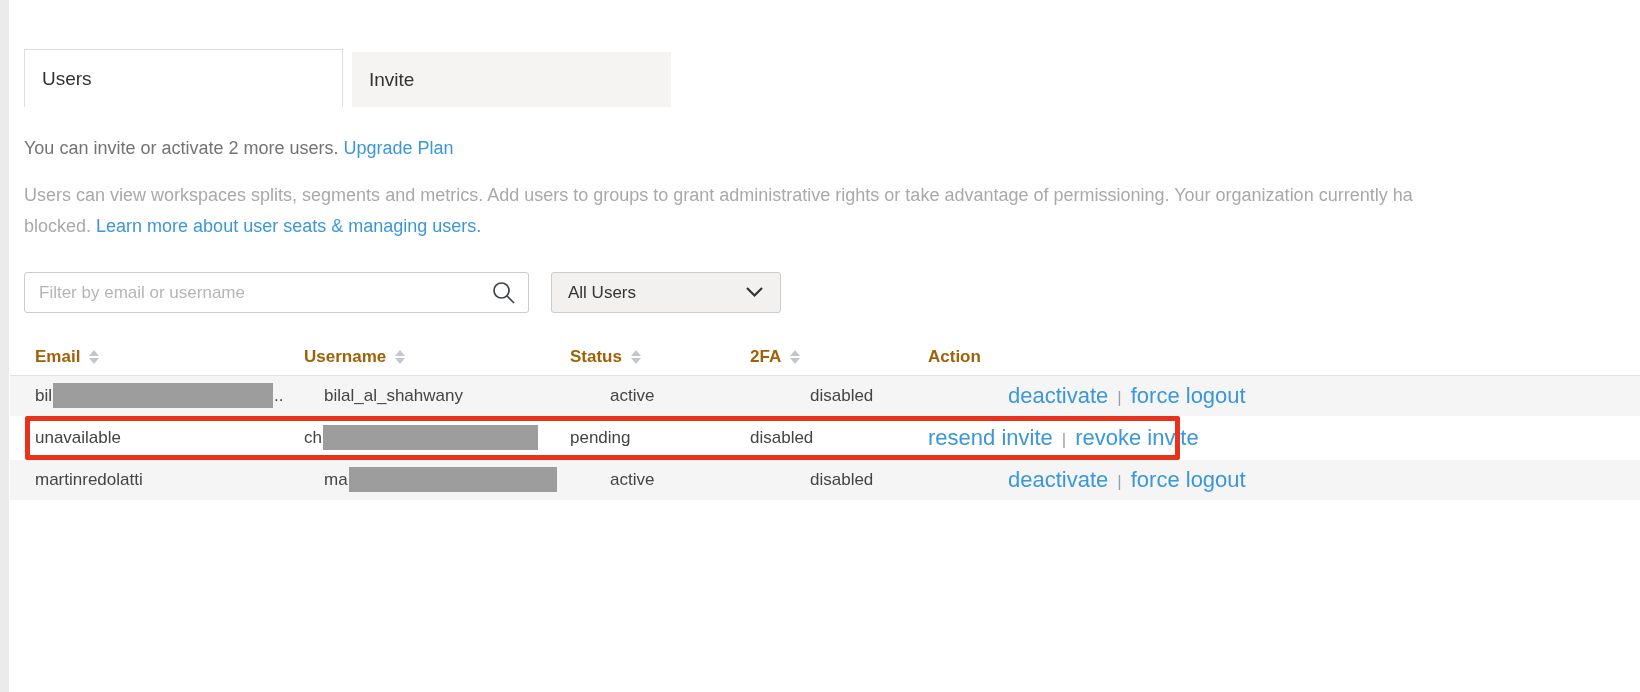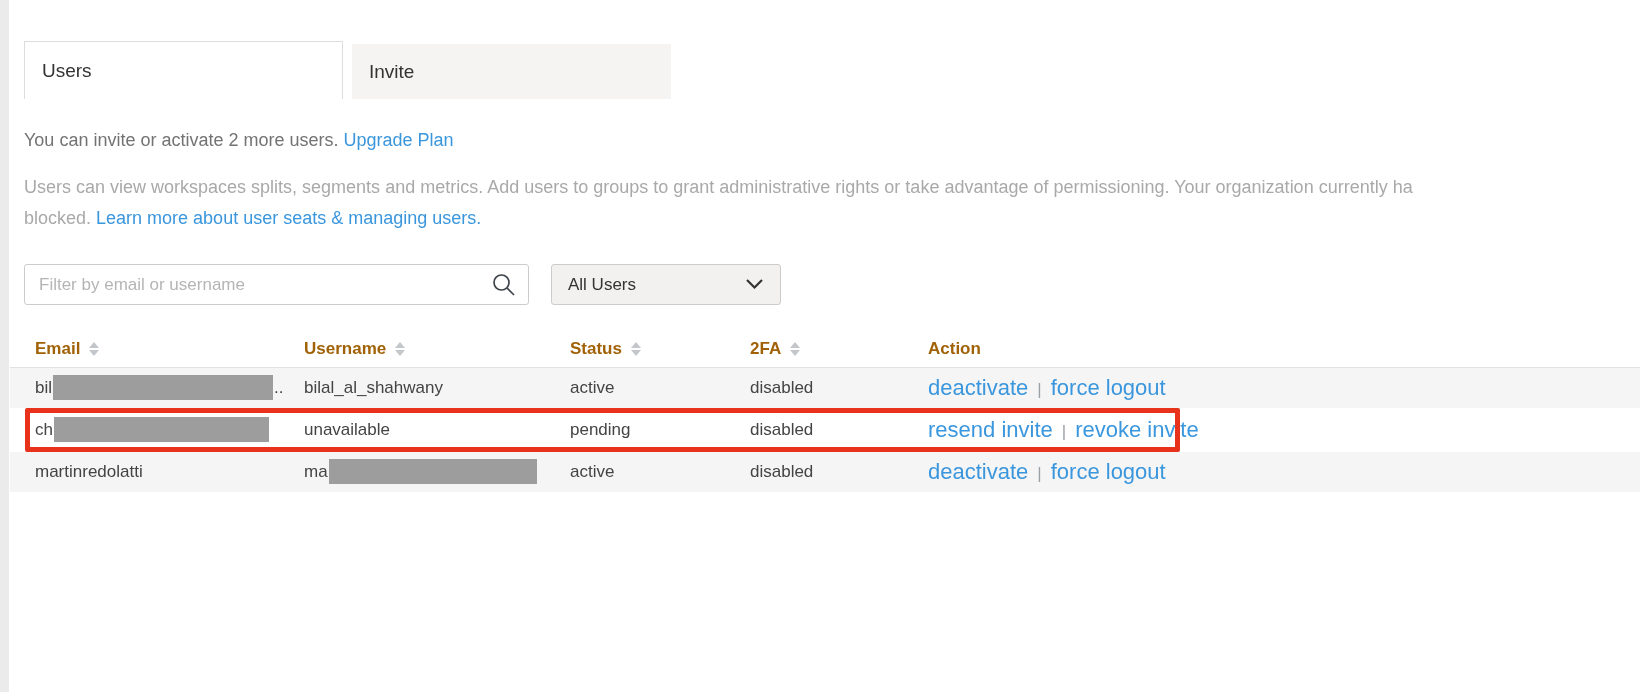--- a/index.html
+++ b/index.html
@@ -1,21 +1,21 @@
 <!DOCTYPE html>
 <html><head>
 <meta charset="utf-8">
 <style>
   * { box-sizing: border-box; margin: 0; padding: 0; }
   html, body { width: 1640px; height: 692px; overflow: hidden; background: #fff;
     font-family: "Liberation Sans", sans-serif; color: #333; }
 
   .left-strip { position: absolute; left: 0; top: 0; width: 9px; height: 692px; background: #ebebeb; }
 
-  .content { position: absolute; left: 10px; top: 4px; width: 1630px; height: 496px; }
+  .content { position: absolute; left: 10px; top: 12px; width: 1630px; height: 496px; }
 
   
   .tabs { display: flex; margin-top: 37px; padding-left: 14px; }
   .tab { width: 319px; height: 58px; display: flex; align-items: center;
     padding-left: 17px; font-size: 19px; color: #333; cursor: pointer; }
   .tab.active { background: #fff; border: 1px solid #ddd; border-bottom: none; }
   .tab.inactive { background: #f5f4f2; margin-left: 9px; margin-top: 3px; height: 55px; }
 
   
   .notice { margin-top: 31px; padding-left: 14px; font-size: 18px; }
@@ -45,21 +45,21 @@
     padding-left: 25px; align-items: center; font-size: 17px; }
   .thead { height: 37px; border-bottom: 1px solid #e2e2e2; font-weight: bold; color: #a16207; }
   .th { display: flex; align-items: center; }
   .sort { display: inline-flex; flex-direction: column; margin-left: 9px; gap: 2px; cursor: pointer; }
   .tri-up { width: 0; height: 0; border-left: 5px solid transparent; border-right: 5px solid transparent;
     border-bottom: 6px solid #c3c7cb; }
   .tri-down { width: 0; height: 0; border-left: 5px solid transparent; border-right: 5px solid transparent;
     border-top: 6px solid #c3c7cb; }
 
   .trow { height: 40px; color: #444; position: relative; }
-  .trow.striped { background: #f5f5f5; }
+  .trow.striped { background: #f5f5f5; gap: 20px; }
   .trow.boxed { height: 44px; background: #fff; }
   .redbox { position: absolute; left: 15px; top: 0; width: 1155px; height: 44px;
     border: 5px solid #e8321c; border-radius: 2px; pointer-events: none; }
 
   .redact { display: inline-block; height: 25px; background: #9d9d9d; vertical-align: middle;
     margin: 0 1px; transform: translateY(-1px); }
   .redact.w1 { width: 220px; } .redact.w2 { width: 215px; } .redact.w3 { width: 208px; }
 
   .actions a { color: #3a96dd; font-size: 22px; }
   .pipe { color: #9aa0a5; margin: 0 9px; }
@@ -153,24 +153,24 @@
       </div>
       <div>bilal_al_shahwany</div>
       <div>active</div>
       <div>disabled</div>
       <div class="actions">
         <a>deactivate</a><span class="pipe">|</span><a>force logout</a>
       </div>
     </div>
 
     <div class="trow boxed">
+      <div>unavailable</div>
       <div>
         <span>ch</span><span class="redact w2"></span>
       </div>
-      <div>unavailable</div>
       <div>pending</div>
       <div>disabled</div>
       <div class="actions">
         <a>resend invite</a><span class="pipe">|</span><a>revoke invite</a>
       </div>
       <div class="redbox"></div>
     </div>
 
     <div class="trow striped">
       <div>martinredolatti</div>

